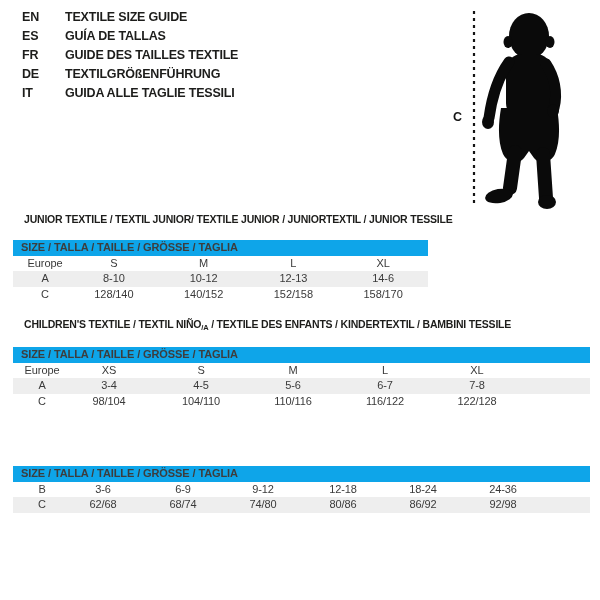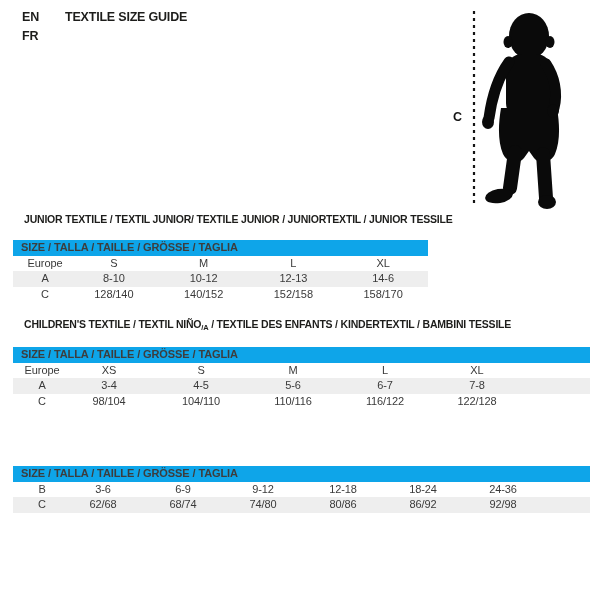--- a/index.html
+++ b/index.html
@@ -46,21 +46,34 @@
 <body>
 
 <div id="canvas">
 
   <div class="lang">
     <div class="lang-row">
       <span class="lang-code">EN</span>
       <span>TEXTILE SIZE GUIDE</span>
     </div>
     <div class="lang-row">
+      <span class="lang-code">ES</span>
+      <span>GUÍA DE TALLAS</span>
+    </div>
+    <div class="lang-row">
       <span class="lang-code">FR</span>
+      <span>GUIDE DES TAILLES TEXTILE</span>
+    </div>
+    <div class="lang-row">
+      <span class="lang-code">DE</span>
+      <span>TEXTILGRÖßENFÜHRUNG</span>
+    </div>
+    <div class="lang-row">
+      <span class="lang-code">IT</span>
+      <span>GUIDA ALLE TAGLIE TESSILI</span>
     </div>
   </div>
 
   <div class="figure">
     <svg width="150" height="206" viewBox="0 0 150 206">
       <line x1="29" y1="7" x2="29" y2="201" stroke="#141414" stroke-width="2.2" stroke-dasharray="3 4"></line>
       <text x="8" y="117" font-size="12.5" font-weight="bold" fill="#141414">C</text>
       <g fill="#0a0a0a">
         <ellipse cx="84" cy="32" rx="20" ry="23"></ellipse>
         <ellipse cx="63" cy="38" rx="4.5" ry="6"></ellipse>

